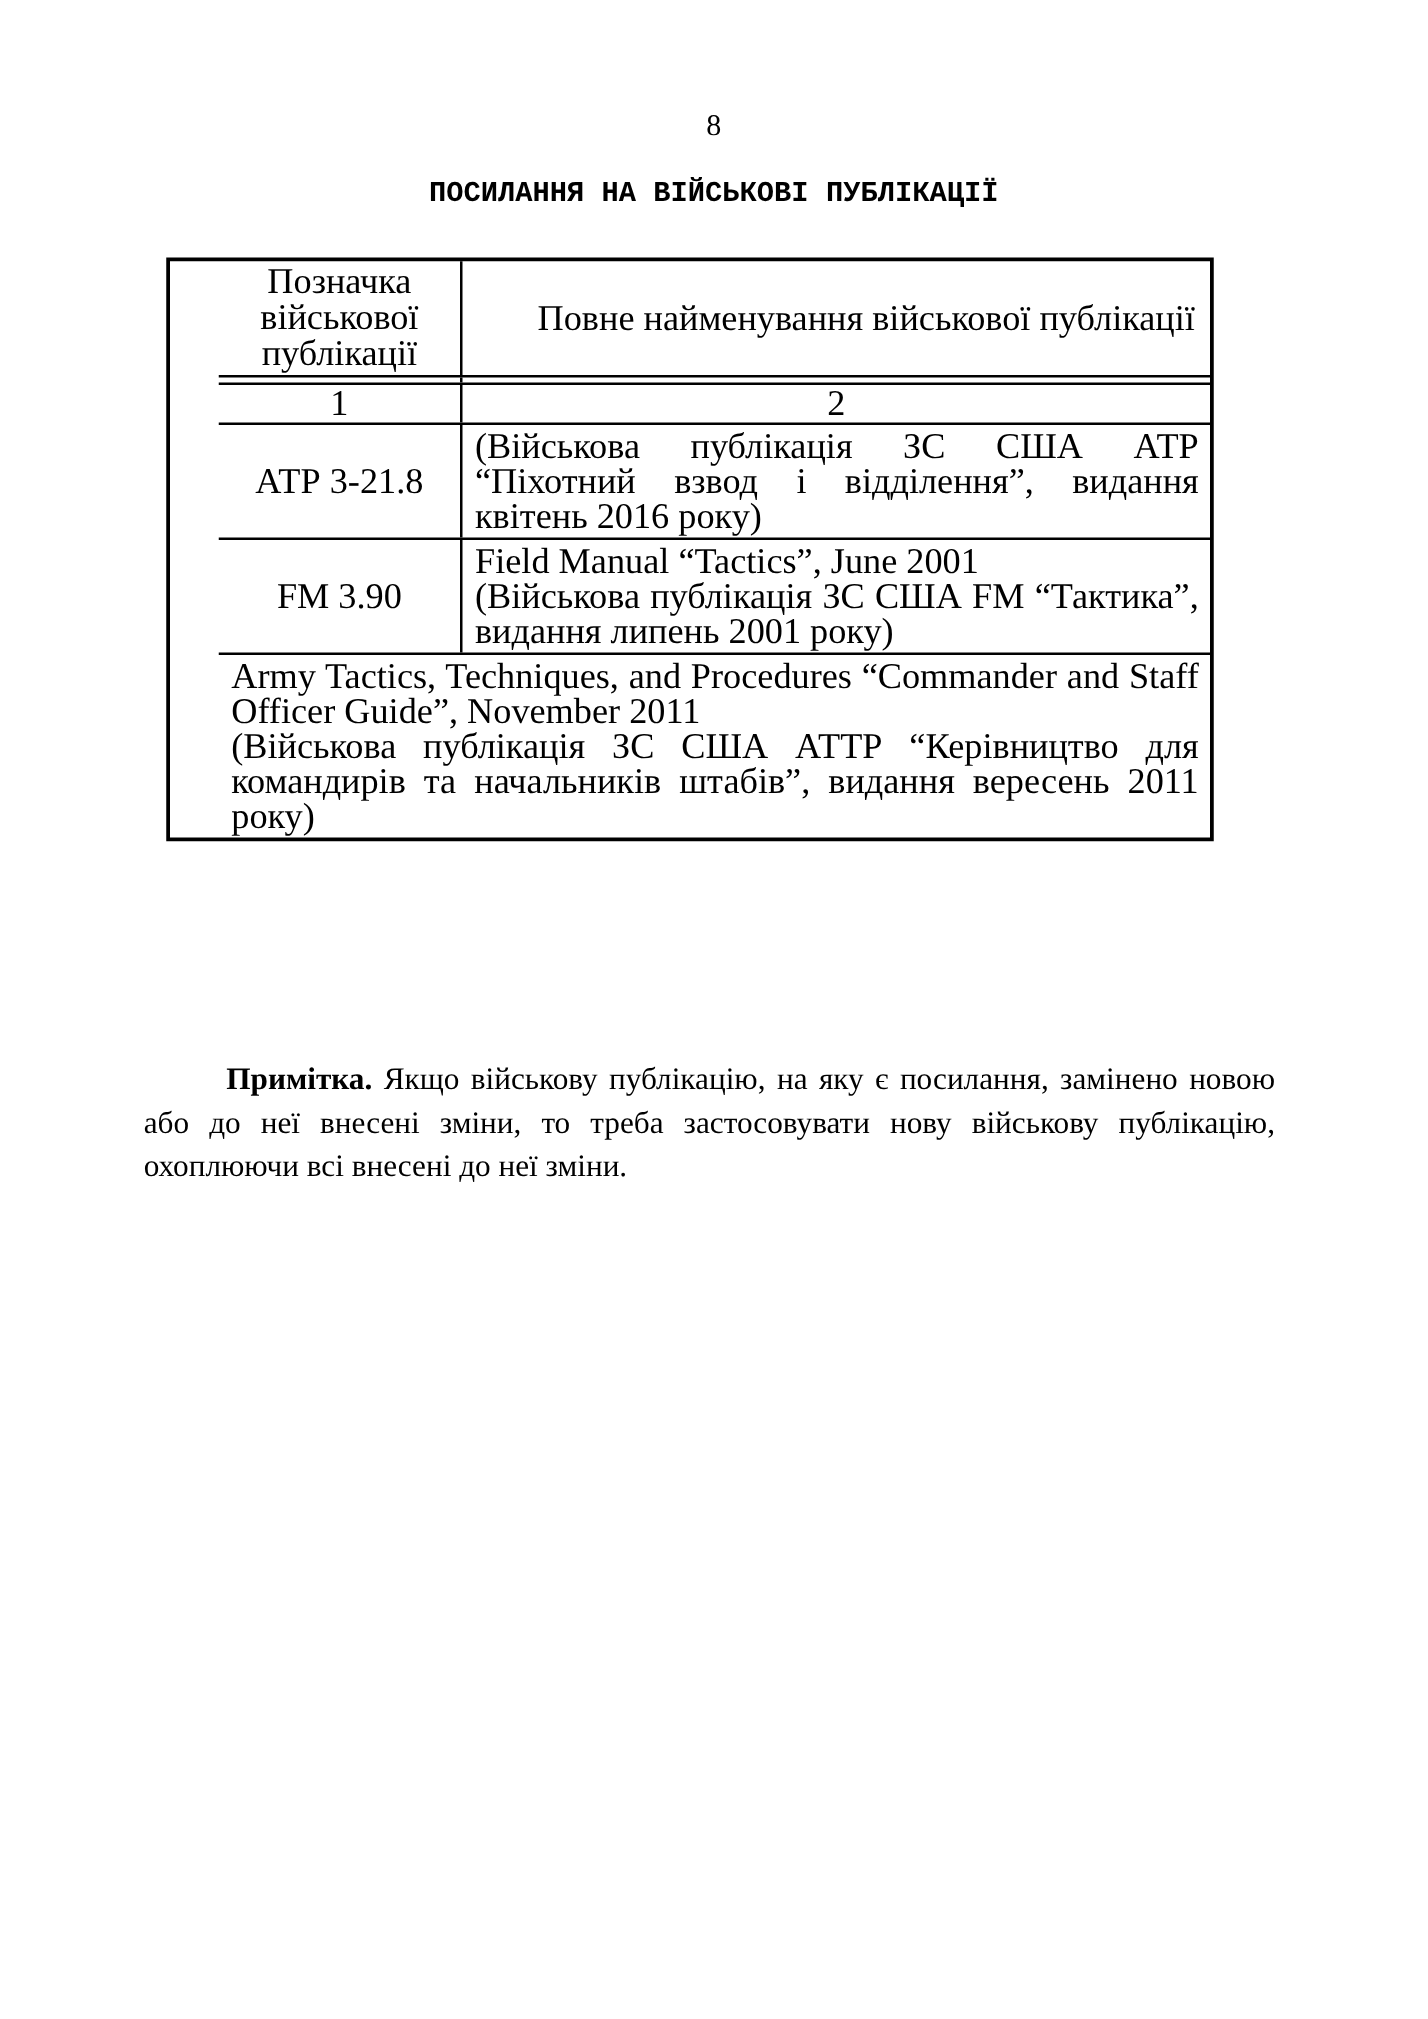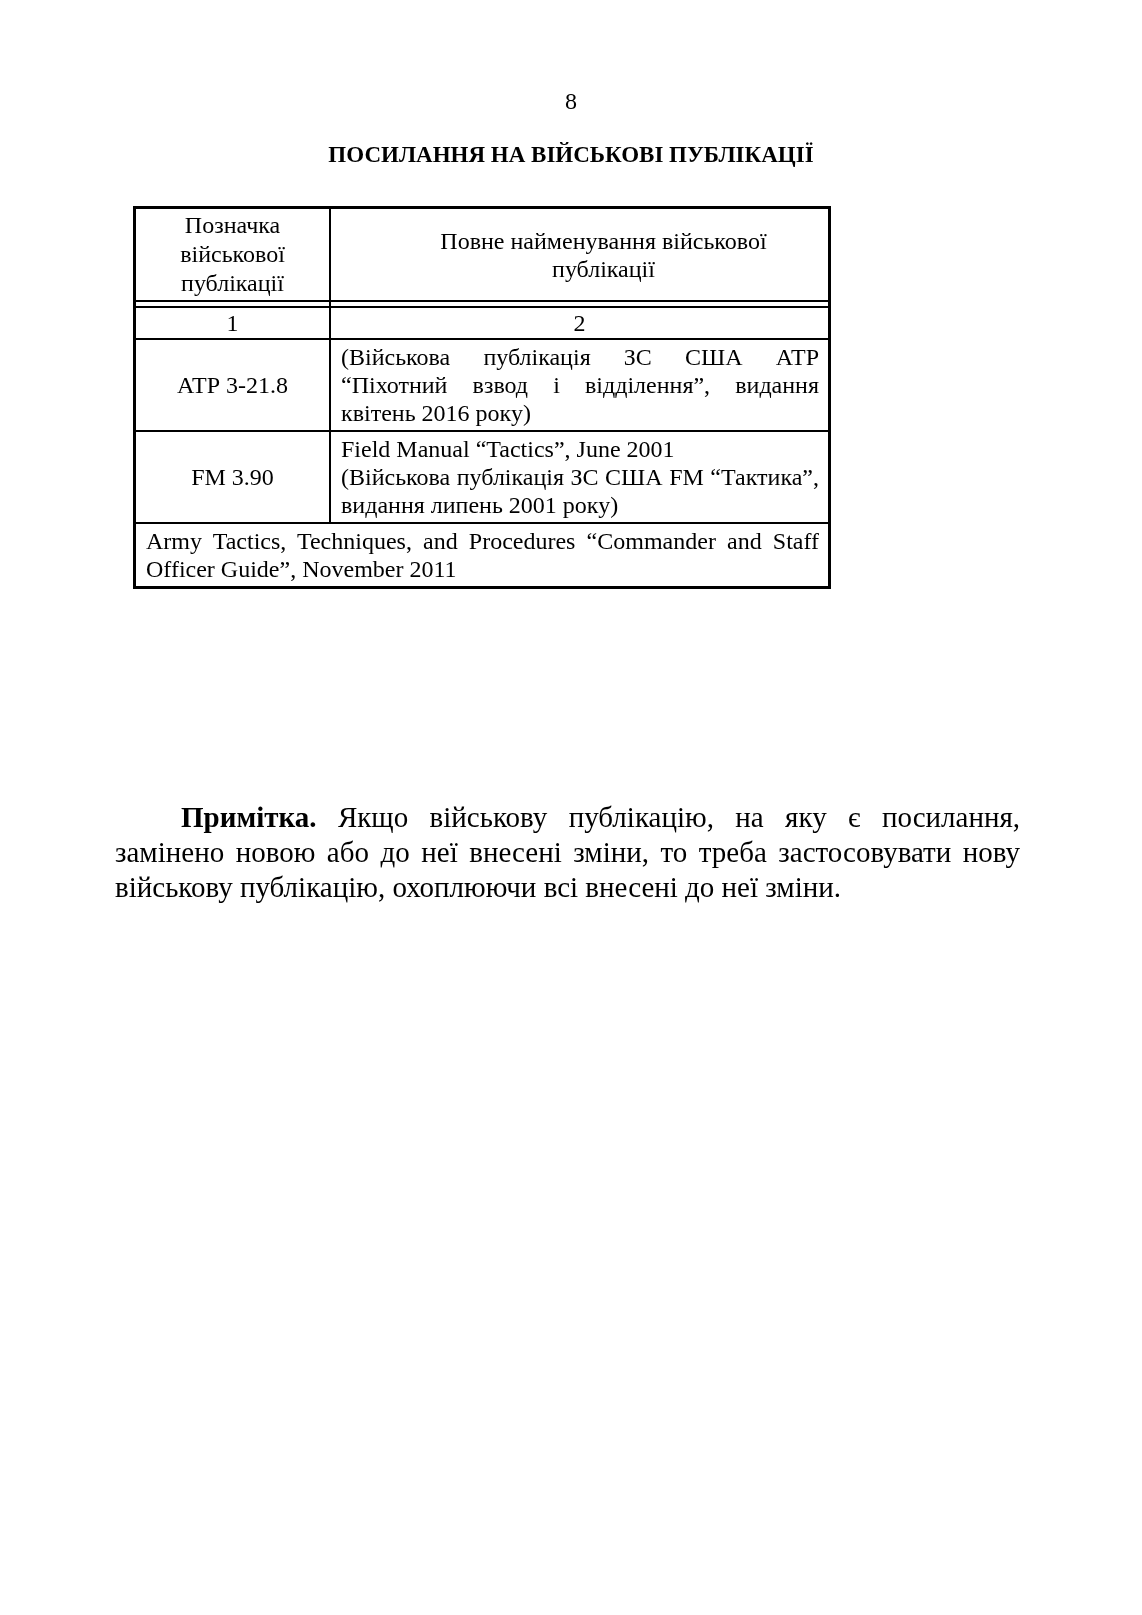--- a/index.html
+++ b/index.html
@@ -33,30 +33,32 @@
   .doc-title {
     position: absolute;
     top: 141px;
     left: 0;
     width: 100%;
     text-align: center;
     font-size: 23px;
     font-weight: bold;
     margin: 0;
     line-height: 28px;
+    font-family: Liberation Mono, monospace;
   }
   
   .ref-table {
     position: absolute;
     left: 133px;
     top: 206px;
-    width: 698px;
+    width: 838px;
     border: 3px solid #000;
     box-sizing: border-box;
-    font-size: 24px;
+    font-size: 29px;
+    padding-left: 39px;
   }
   .t-row { display: flex; align-items: stretch; }
   .t-c1 {
     width: 195px;
     flex: 0 0 195px;
     border-right: 2px solid #000;
     box-sizing: border-box;
     display: flex;
     flex-direction: column;
     justify-content: center;
@@ -96,23 +98,23 @@
     text-align: center;
     padding: 0;
     line-height: 28px;
   }
   .t-body { border-top: 2px solid #000; }
   .t-body .t-c1 { line-height: 28px; }
   
   .note {
     position: absolute;
     left: 115px;
-    top: 800px;
+    top: 846px;
     width: 905px;
-    font-size: 29px;
+    font-size: 25px;
     line-height: 35px;
     text-align: justify;
     text-indent: 66px;
     margin: 0;
   }
   .note .b { font-weight: bold; }
 </style>
 </head>
 <body>
 
@@ -154,20 +156,21 @@
       </div>
       <div class="t-c2">
         <p>Field Manual “Tactics”, June 2001</p>
         <p>(Військова публікація ЗС США FM “Тактика”, видання липень 2001 року)</p>
       </div>
     </div>
 
     <div class="t-row t-body">
       <div class="t-c2">
         <p>Army Tactics, Techniques, and Procedures “Commander and Staff Officer Guide”, November 2011</p>
+        <p>(Військова публікація ЗС США АТТР “Керівництво для командирів та начальників штабів”, видання вересень 2011 року)</p>
       </div>
     </div>
 
   </div>
 
   <p class="note"><span class="b">Примітка.</span> <span>Якщо військову публікацію, на яку є посилання, замінено новою або до неї внесені зміни, то треба застосовувати нову військову публікацію, охоплюючи всі внесені до неї зміни.</span></p>
 
 </div>
 
 </body></html>

